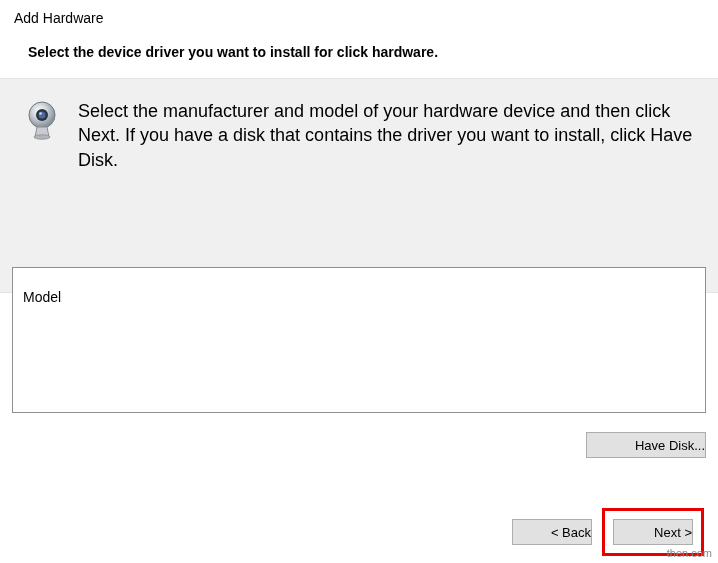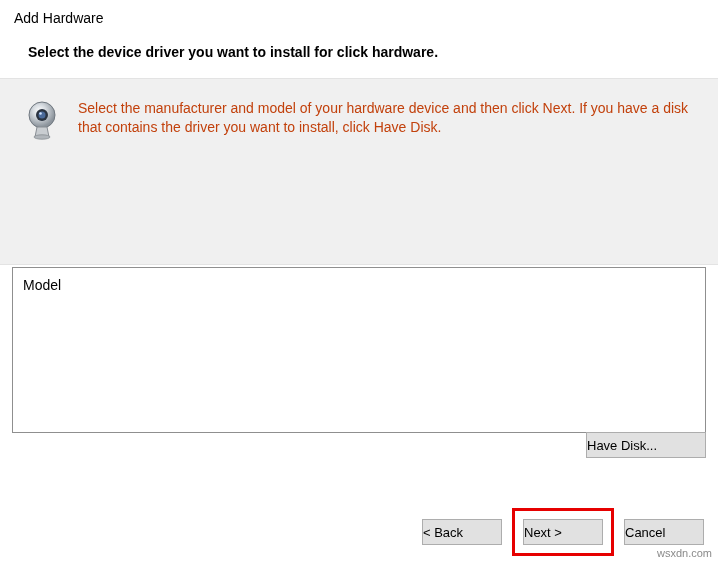--- a/index.html
+++ b/index.html
@@ -31,50 +31,50 @@
       border-bottom: 1px solid #e3e3e3;
       padding: 20px 24px 120px 24px;
       display: flex;
       gap: 18px;
     }
     .device-icon {
       flex: 0 0 36px;
       padding-top: 2px;
     }
     .info-text {
-      font-size: 14px;
+      font-size: 18px;
       line-height: 1.35;
-      color: #c2410c;
+      color: #000000;
     }
     .model-panel {
       position: absolute;
       left: 12px;
       right: 12px;
       top: 267px;
-      height: 166px;
+      height: 146px;
       background: #ffffff;
       border: 1px solid #8f8f8f;
-      padding: 9px 10px;
+      padding: 21px 10px;
     }
     .model-header {
       font-size: 14px;
     }
     .have-disk-row {
       position: absolute;
       right: 12px;
       top: 432px;
     }
     .btn {
       background: #e1e1e1;
       border: 1px solid #adadad;
       font-family: inherit;
       font-size: 13px;
       height: 26px;
       cursor: pointer;
-      text-align: left;
+      text-align: right;
     }
     .btn-have-disk {
       width: 120px;
     }
     .separator-line {
       position: absolute;
       left: 0;
       right: 0;
       top: 487px;
       height: 1px;
@@ -141,16 +141,15 @@
   <button class="btn btn-have-disk">Have Disk...</button>
 </div>
 
 <div class="separator-line"></div>
 
 <div class="button-bar">
   <button class="btn btn-wizard">&lt; Back</button>
   <span class="next-highlight">
     <button class="btn btn-wizard">Next &gt;</button>
   </span>
-  <button class="btn btn-wizard">Cancel</button>
 </div>
 
-<div class="watermark">wsxdn.com</div>
+<div class="watermark">then.com</div>
 
 </body></html>

